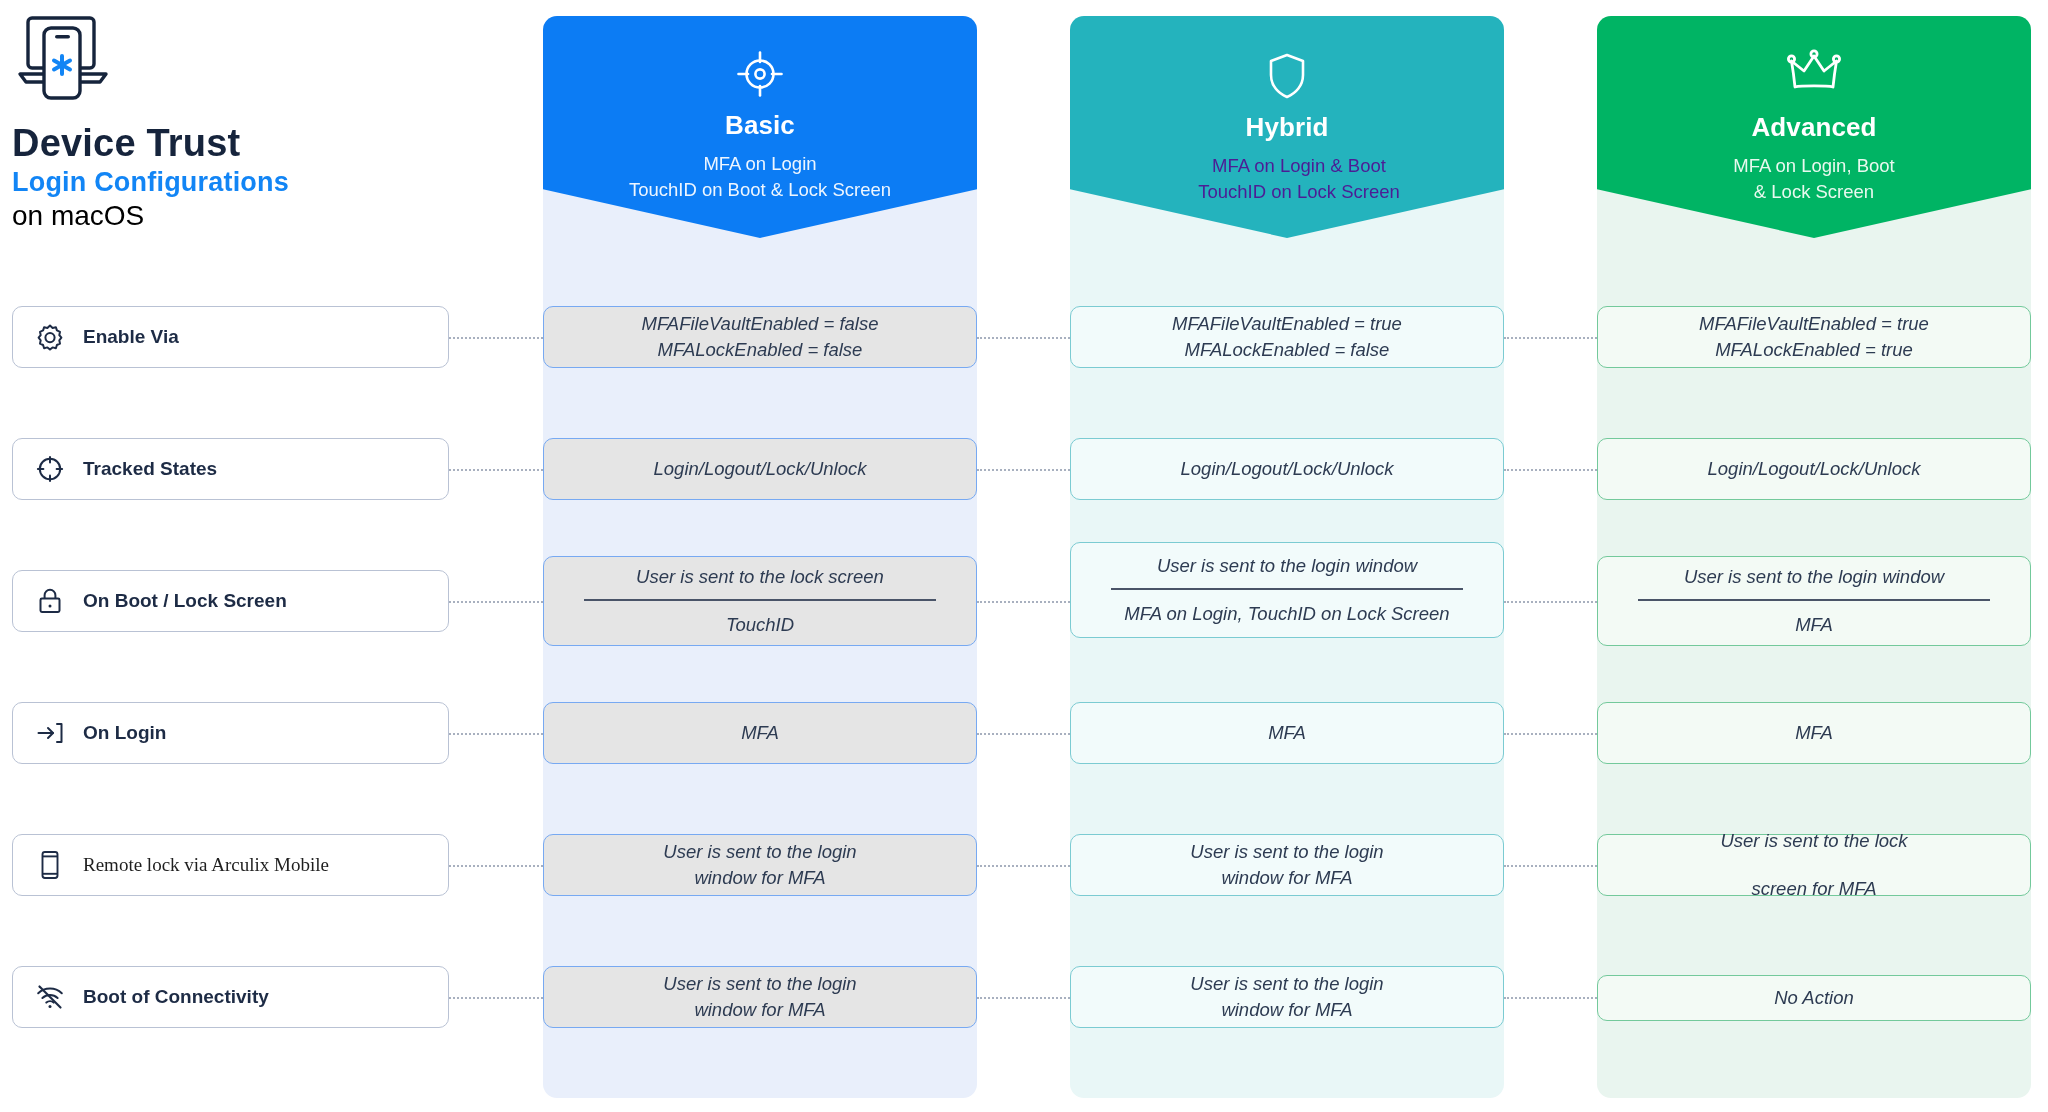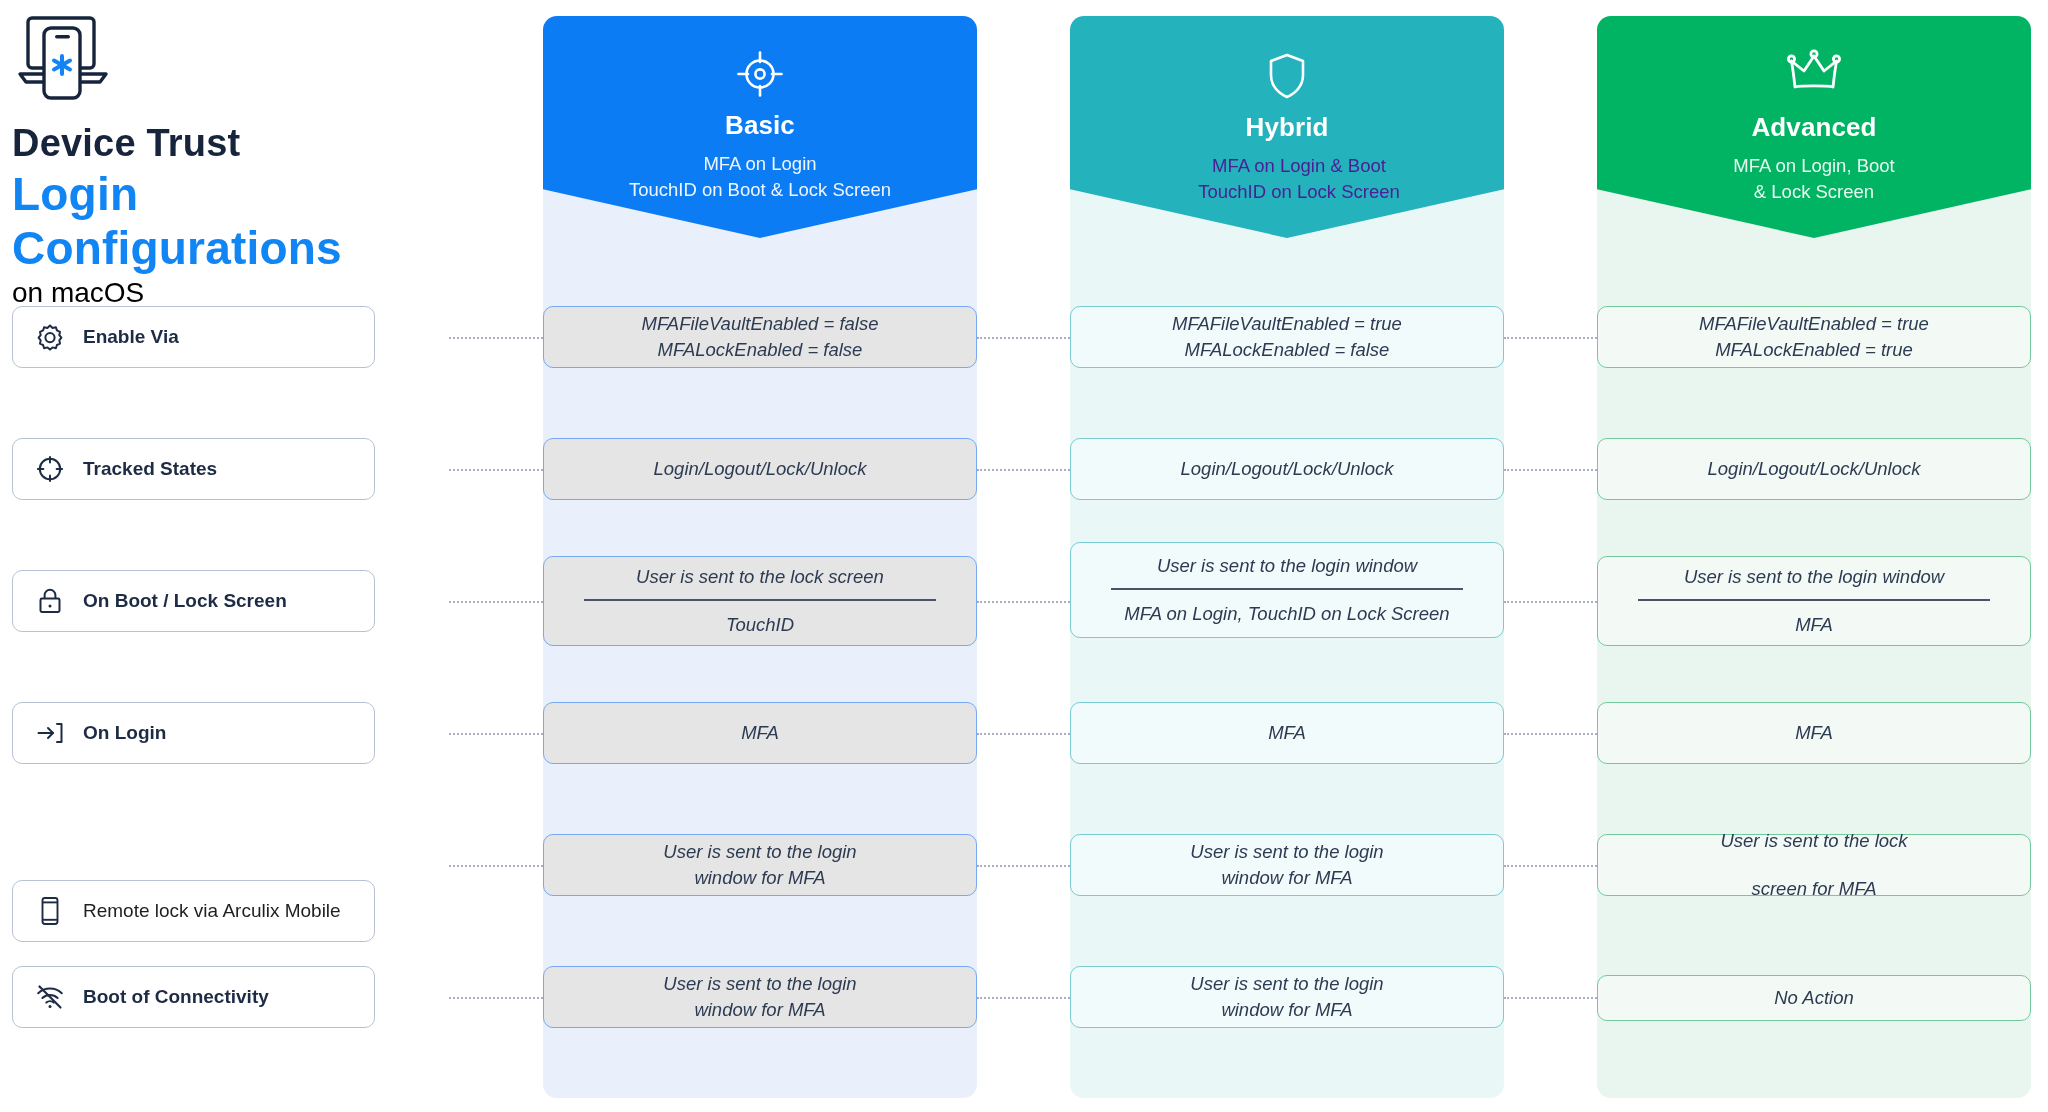--- a/index.html
+++ b/index.html
@@ -52,21 +52,21 @@
   .col-head.c1 .head-sub { color: #4c1d95; margin-left: 24px; }
   .col-head.c2 .head-sub { color: #e8f9ef; }
   .col-head.c1 .head-icon { margin-top: 32px; }
   .col-head.c2 .head-icon { margin-top: 28px; }
   .col-head.c2 .head-title { margin-top: 12px; }
 
   
   .row-label {
     position: absolute;
     left: 12px;
-    width: 363px;
+    width: 437px;
     height: 62px;
     border: 1.4px solid #b9c2d4;
     border-radius: 10px;
     background: #ffffff;
     display: flex;
     align-items: center;
     padding-left: 22px;
     gap: 18px;
   }
   .row-label .ricon { width: 30px; height: 30px; flex: 0 0 30px; display:flex; align-items:center; justify-content:center; }
@@ -119,21 +119,21 @@
         <rect x="30" y="16" width="36" height="70" rx="7" fill="#ffffff" stroke="#16243c" stroke-width="3.4"></rect>
         <rect x="41" y="23" width="15" height="3.6" rx="1.8" fill="#16243c"></rect>
         <g stroke="#1285f5" stroke-width="4" stroke-linecap="round">
           <line x1="48" y1="44" x2="48" y2="62"></line>
           <line x1="40" y1="48.5" x2="56" y2="57.5"></line>
           <line x1="56" y1="48.5" x2="40" y2="57.5"></line>
         </g>
       </svg>
     </div>
     <div style="font-size:38px;font-weight:700;color:#16243c;margin-top:14px;letter-spacing:.2px;">Device Trust</div>
-    <div style="font-size:46px;font-weight:700;color:#1285f5;margin-top:2px;letter-spacing:.2px;">Login Configurations</div>
+    <div style="font-size:27px;font-weight:700;color:#1285f5;margin-top:2px;letter-spacing:.2px;">Login Configurations</div>
     <div style="font-size:28px;font-weight:400;color:#000000;margin-top:2px;">on macOS</div>
   </div>
 
   <div class="col-bg c0"></div>
   <div class="col-bg c1"></div>
   <div class="col-bg c2"></div>
 
   <div class="col-head c0">
     <div class="head-icon">
       <svg width="50" height="50" viewBox="0 0 50 50" fill="none" stroke="#ffffff" stroke-width="2.6" stroke-linecap="round">
@@ -280,21 +280,21 @@
   <div class="cell c0" style="left:543px;top:702px;width:434px;height:62px;">
     <div>MFA</div>
   </div>
   <div class="cell c1" style="left:1070px;top:702px;width:434px;height:62px;">
     <div>MFA</div>
   </div>
   <div class="cell c2" style="left:1597px;top:702px;width:434px;height:62px;">
     <div>MFA</div>
   </div>
 
-  <div class="row-label plain" style="top:880px;">
+  <div class="row-label plain" style="top:834px;font-family:Liberation Serif, serif;">
     <span class="ricon">
       <svg width="22" height="30" viewBox="0 0 22 30" fill="none" stroke="#1d2b45" stroke-width="1.9" stroke-linejoin="round">
         <rect x="3.5" y="2" width="15" height="26" rx="2.4"></rect>
         <line x1="3.5" y1="6.4" x2="18.5" y2="6.4"></line>
         <line x1="3.5" y1="23.8" x2="18.5" y2="23.8"></line>
       </svg>
     </span>
     <span class="rtext">Remote lock via Arculix Mobile</span>
   </div>
   <div class="dots" style="left:449px;top:865px;width:94px;"></div>

